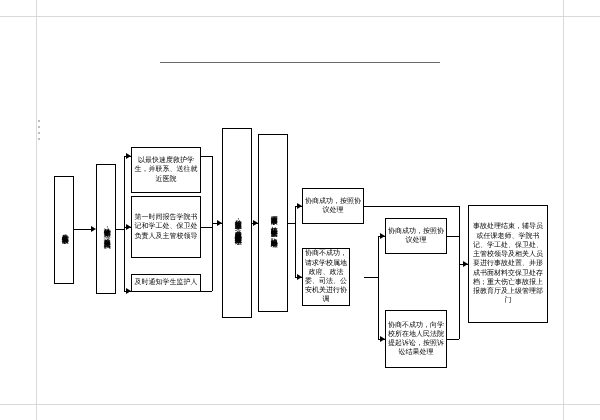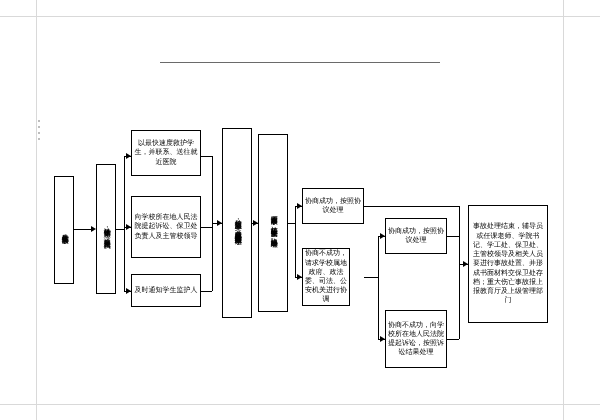--- a/index.html
+++ b/index.html
@@ -118,29 +118,29 @@
   </div>
 
   <div class="box vert" style="left:54px; top:176px; width:20px; height:108px;">
     <span class="txt">发生学生意外伤害事故</span>
   </div>
 
   <div class="box vert" style="left:96px; top:164px; width:20px; height:130px;">
     <span class="txt">确认学生基本信息，通知班主任及相关人员</span>
   </div>
 
-  <div class="box" style="left:131px; top:130px; width:70px; height:46px;">
+  <div class="box" style="left:131px; top:147px; width:70px; height:46px;">
     <span class="txt">以最快速度救护学生，并联系、送往就近医院</span>
   </div>
 
   <div class="box" style="left:131px; top:196px; width:70px; height:62px;">
-    <span class="txt">向学校所在地人民法院提起诉讼、保卫处负责人及主管校领导</span>
-  </div>
-
-  <div class="box" style="left:131px; top:274px; width:70px; height:33px;">
+    <span class="txt">第一时间报告学院书记和学工处、保卫处负责人及主管校领导</span>
+  </div>
+
+  <div class="box" style="left:131px; top:274px; width:70px; height:18px;">
     <span class="txt">及时通知学生监护人</span>
   </div>
 
   <div class="box vert" style="left:222px; top:128px; width:30px; height:190px;">
     <span class="txt">学校启动应急预案，并成立由主管校领导任组长的事故处理工作小组</span>
   </div>
 
   <div class="box vert" style="left:258px; top:134px; width:30px; height:178px;">
     <span class="txt">调原查因事故事,故结学果生除家安长全、隐协患助事处理</span>
   </div>

